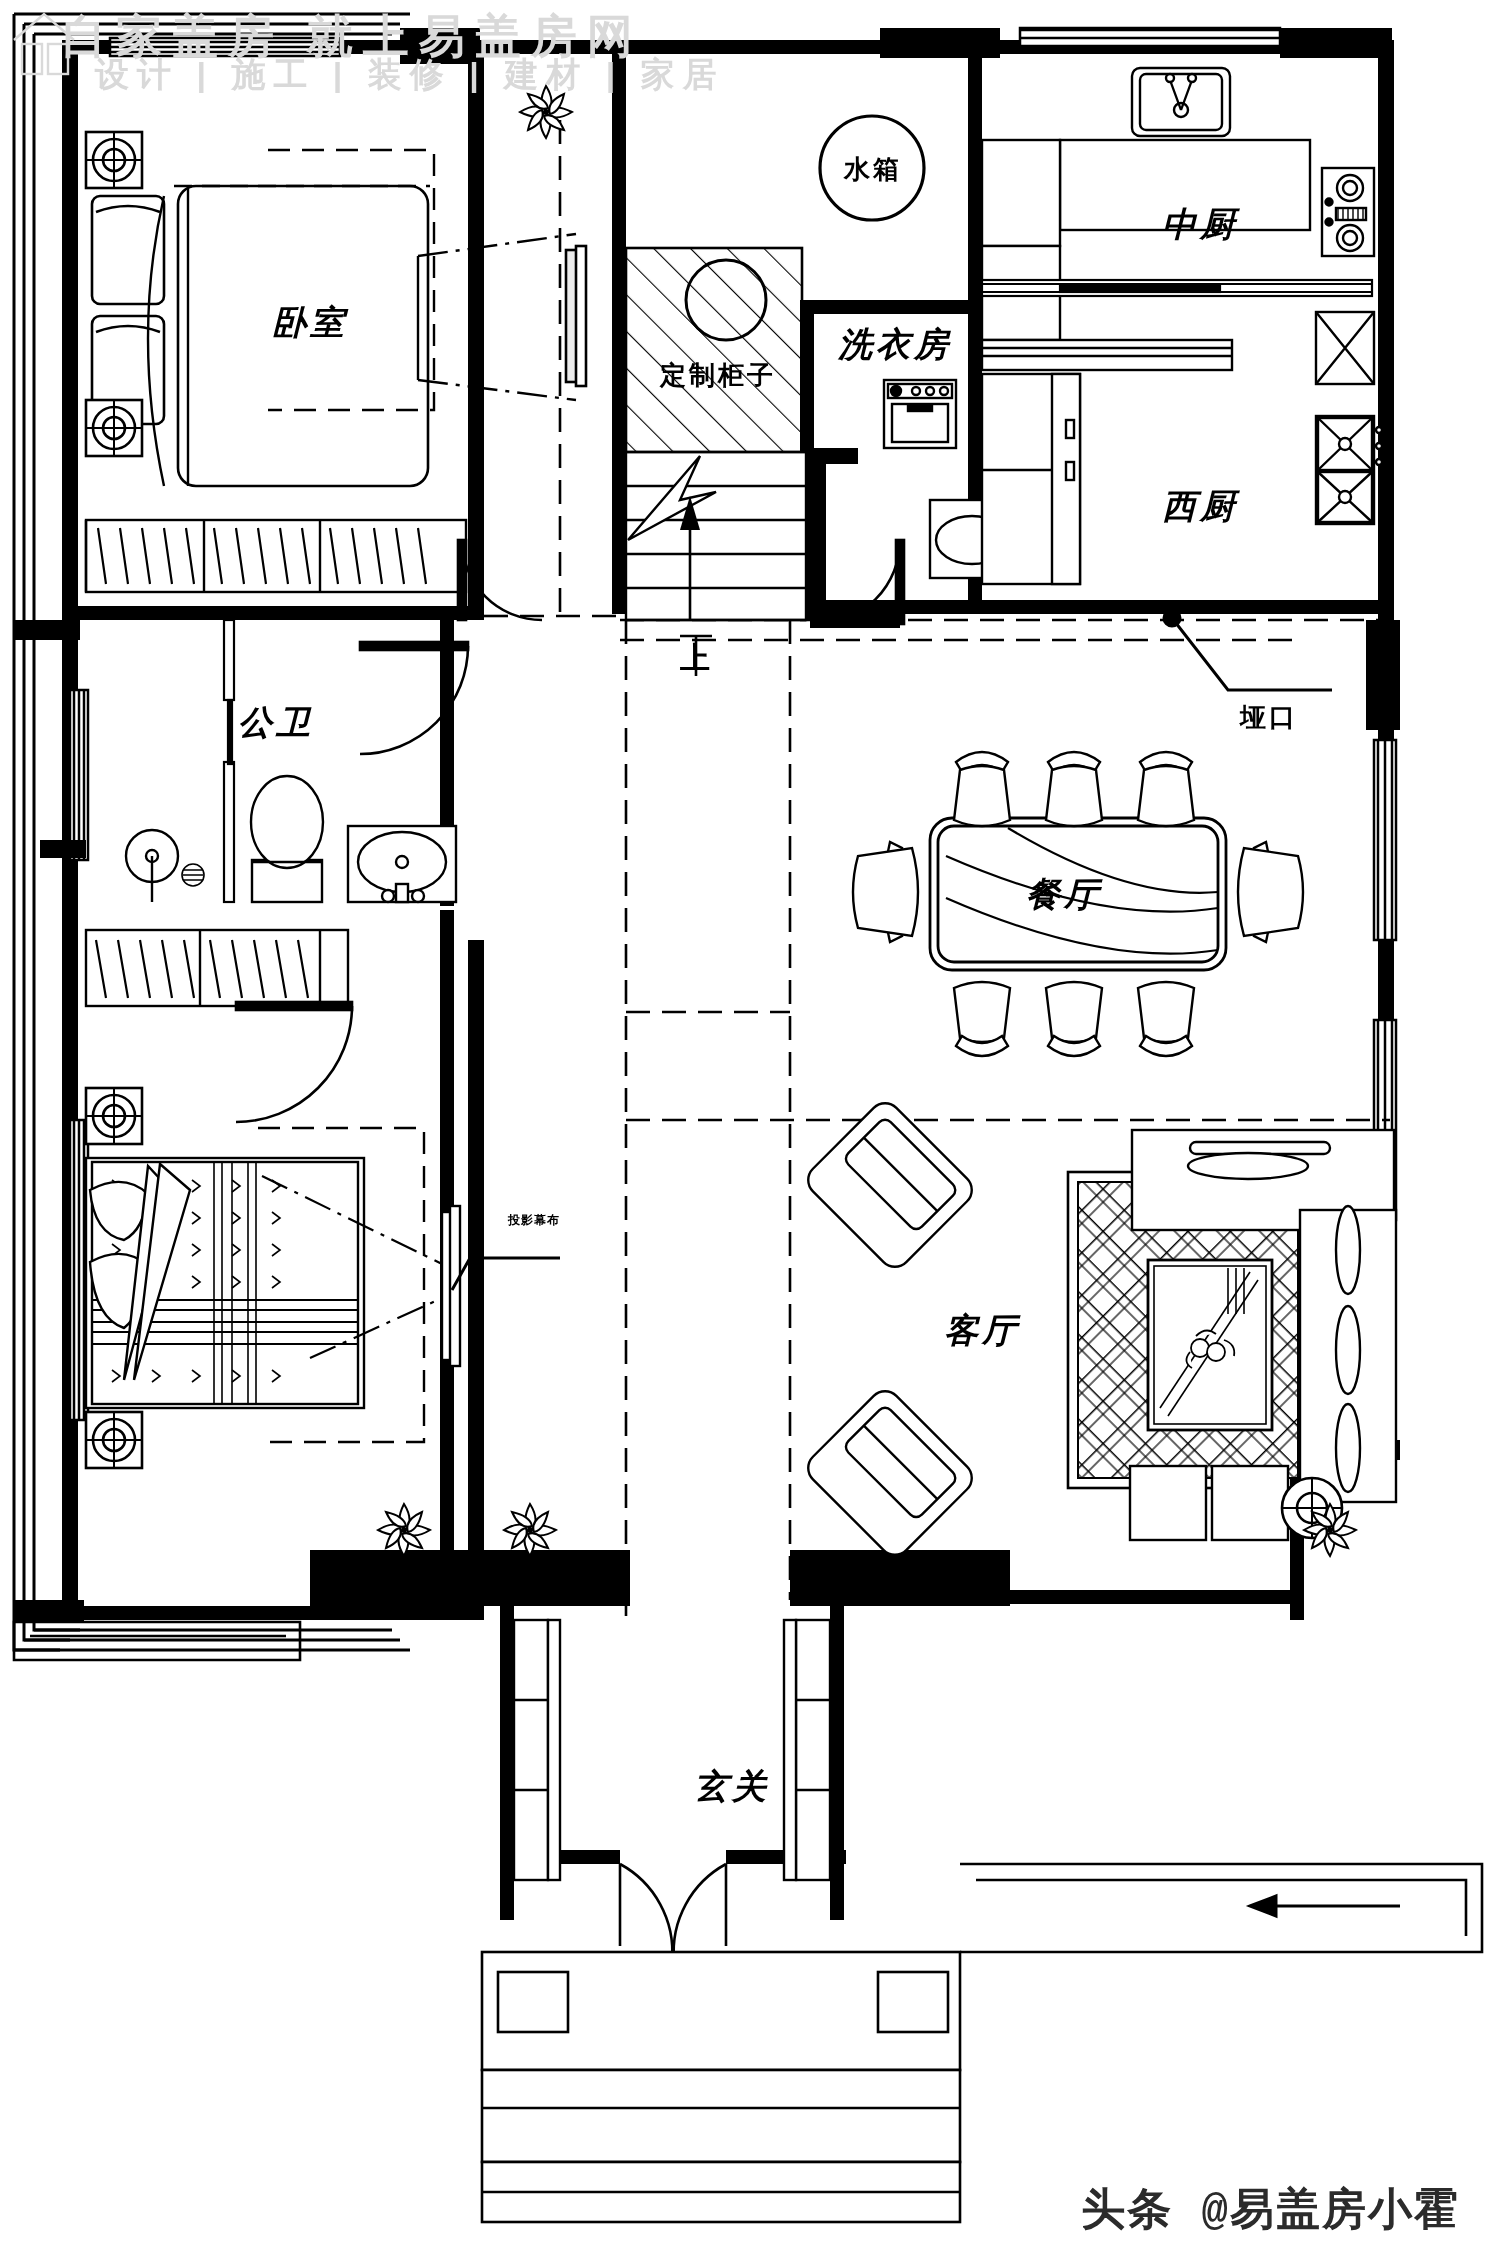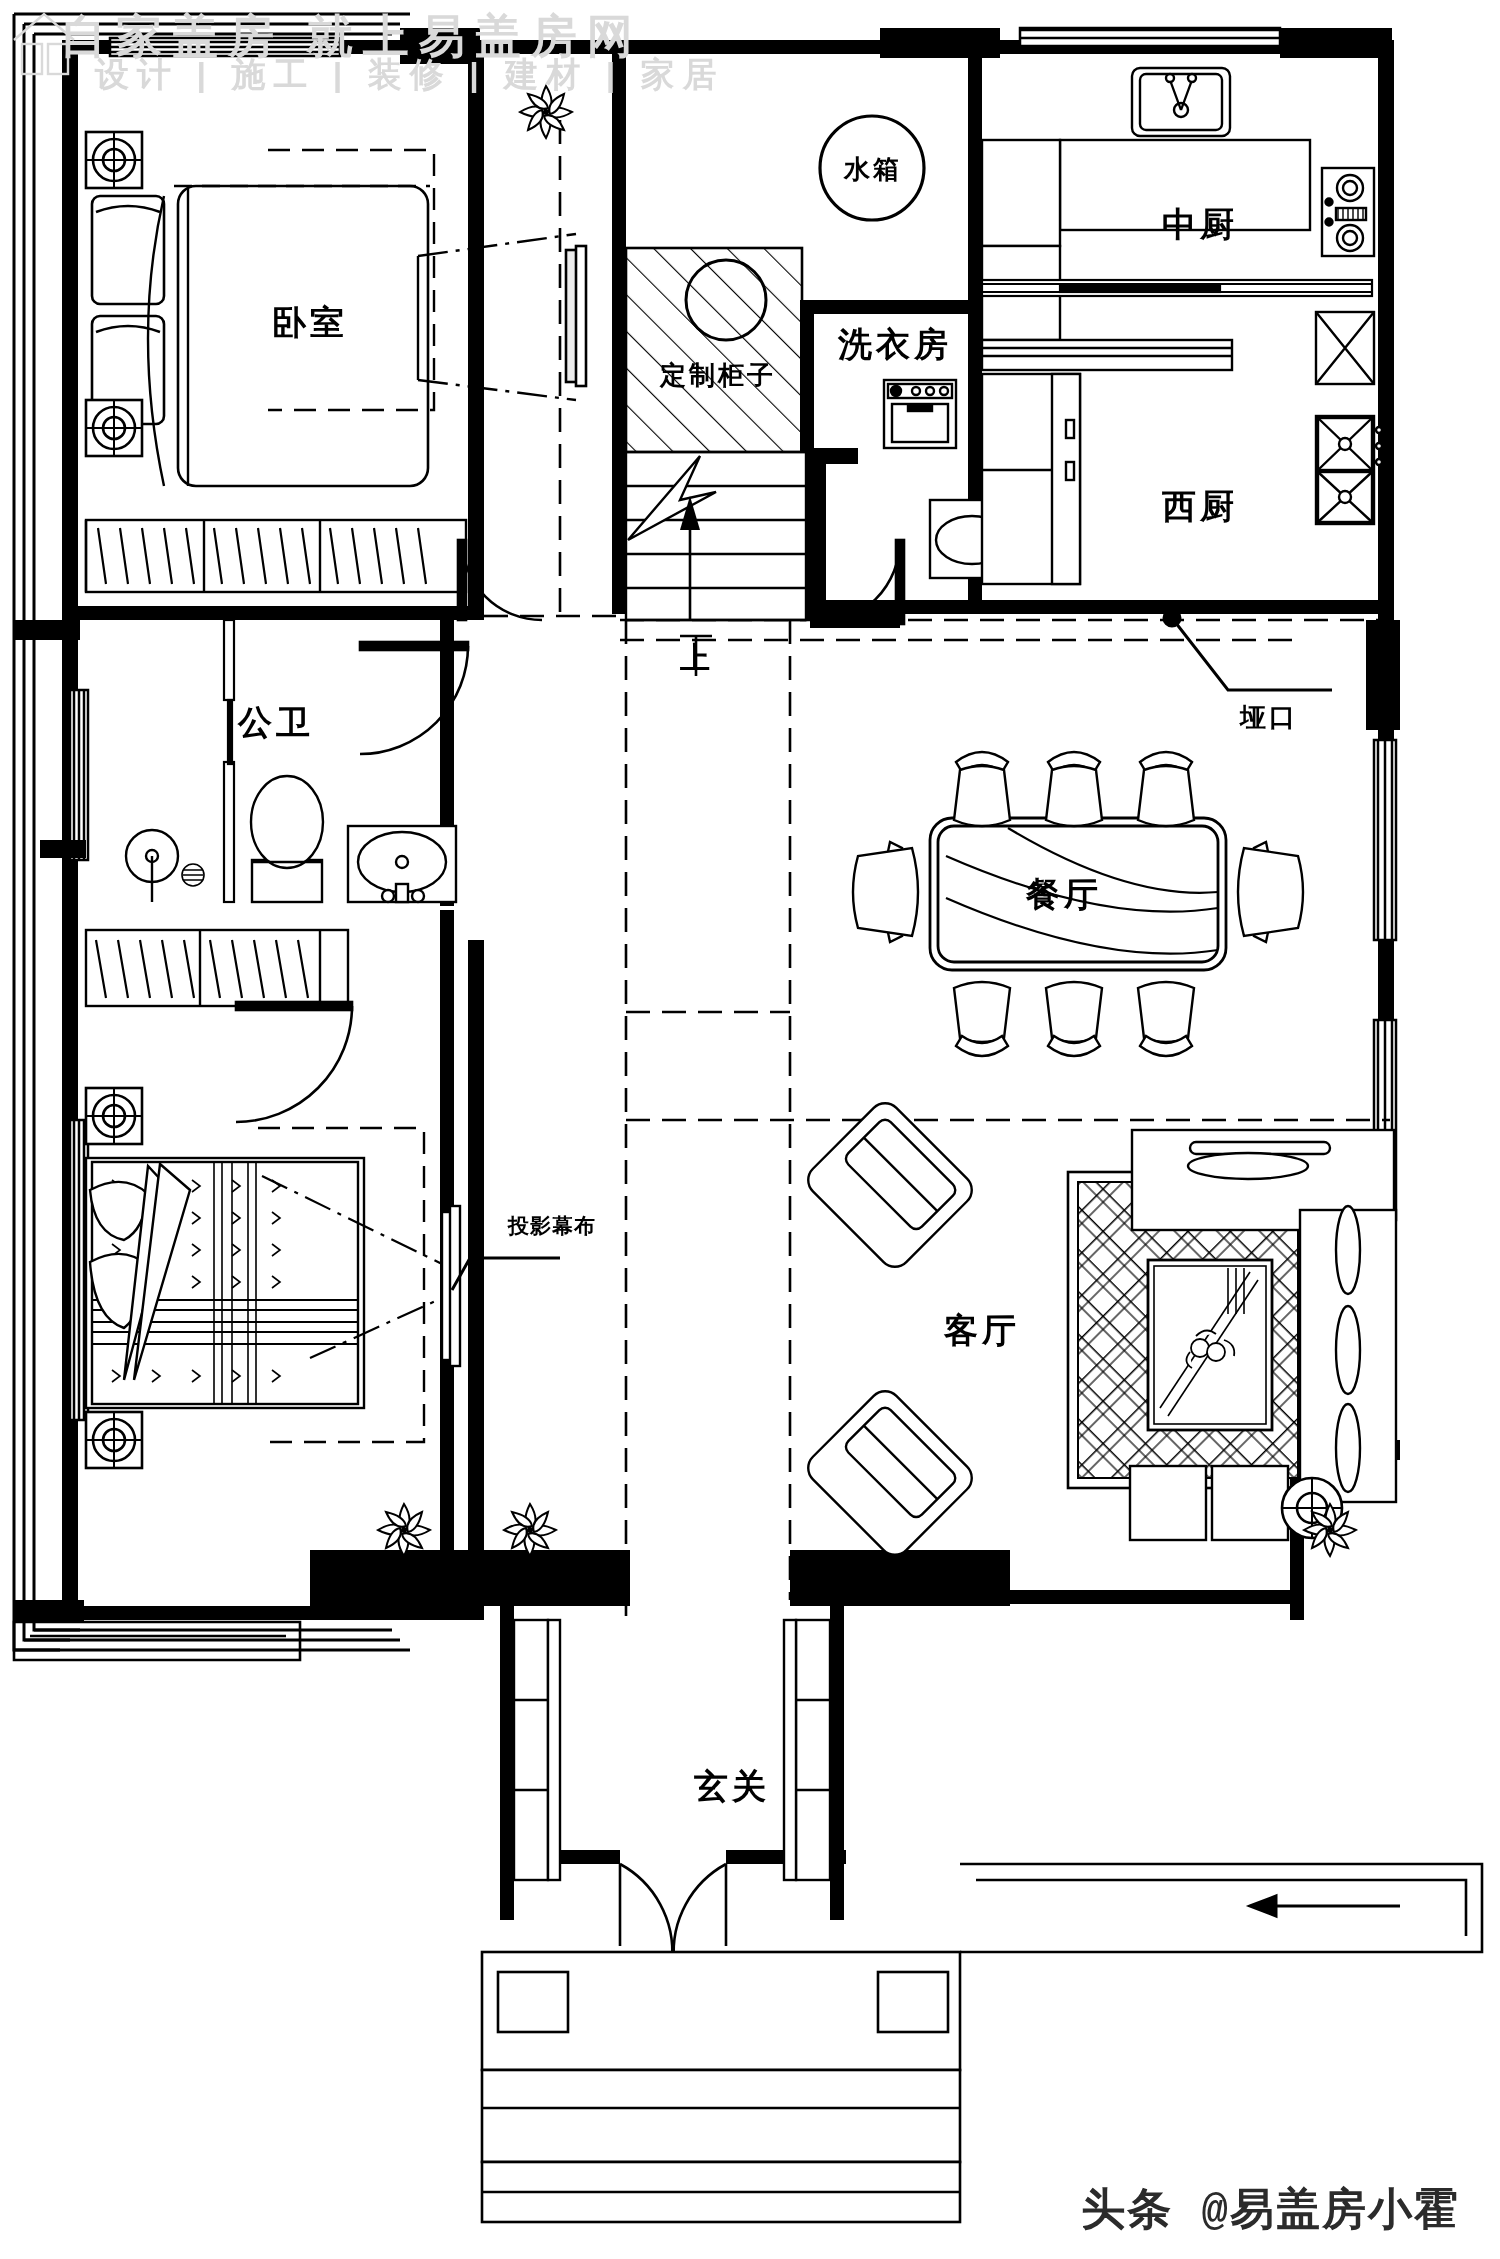--- a/index.html
+++ b/index.html
@@ -5,23 +5,23 @@
   html,body{margin:0;padding:0;background:#ffffff;}
   body{font-family:"Liberation Sans","DejaVu Sans",sans-serif;}
   #stage{position:relative;width:1500px;height:2259px;background:#fff;overflow:hidden;}
   #plan{position:absolute;inset:0;}
   .wm{position:absolute;pointer-events:none;user-select:none;}
   #wm-top{left:60px;top:6px;color:#d9d9d9;font-size:46px;letter-spacing:10px;white-space:nowrap;font-weight:bold;}
   #wm-top2{left:95px;top:52px;color:#d9d9d9;font-size:34px;letter-spacing:8px;white-space:nowrap;font-weight:bold;}
   #wm-mid{left:590px;top:1100px;color:#e2e2e2;font-size:40px;letter-spacing:3px;white-space:nowrap;}
   #sig{position:absolute;right:40px;bottom:20px;color:#2b2b2b;font-size:44px;font-weight:bold;letter-spacing:2px;white-space:nowrap;font-family:Liberation Mono, monospace;}
   .lbl{position:absolute;color:#000;white-space:nowrap;font-weight:bold;}
-  .l-room{font-size:34px;letter-spacing:4px;}
+  .l-room{font-size:34px;letter-spacing:4px;font-style:italic;}
   .l-small{font-size:26px;letter-spacing:3px;}
-  .l-tiny{font-size:21px;letter-spacing:1px;text-align:right;}
+  .l-tiny{font-size:12px;letter-spacing:1px;text-align:right;}
   .l-up{font-size:30px;}
   #logo{position:absolute;left:8px;top:6px;width:72px;height:76px;}
 </style>
 </head>
 <body>
 
 <div id="stage">
 
   <svg id="plan" viewBox="0 0 1500 2259" width="1500" height="2259" xmlns="http://www.w3.org/2000/svg">
     <defs>

